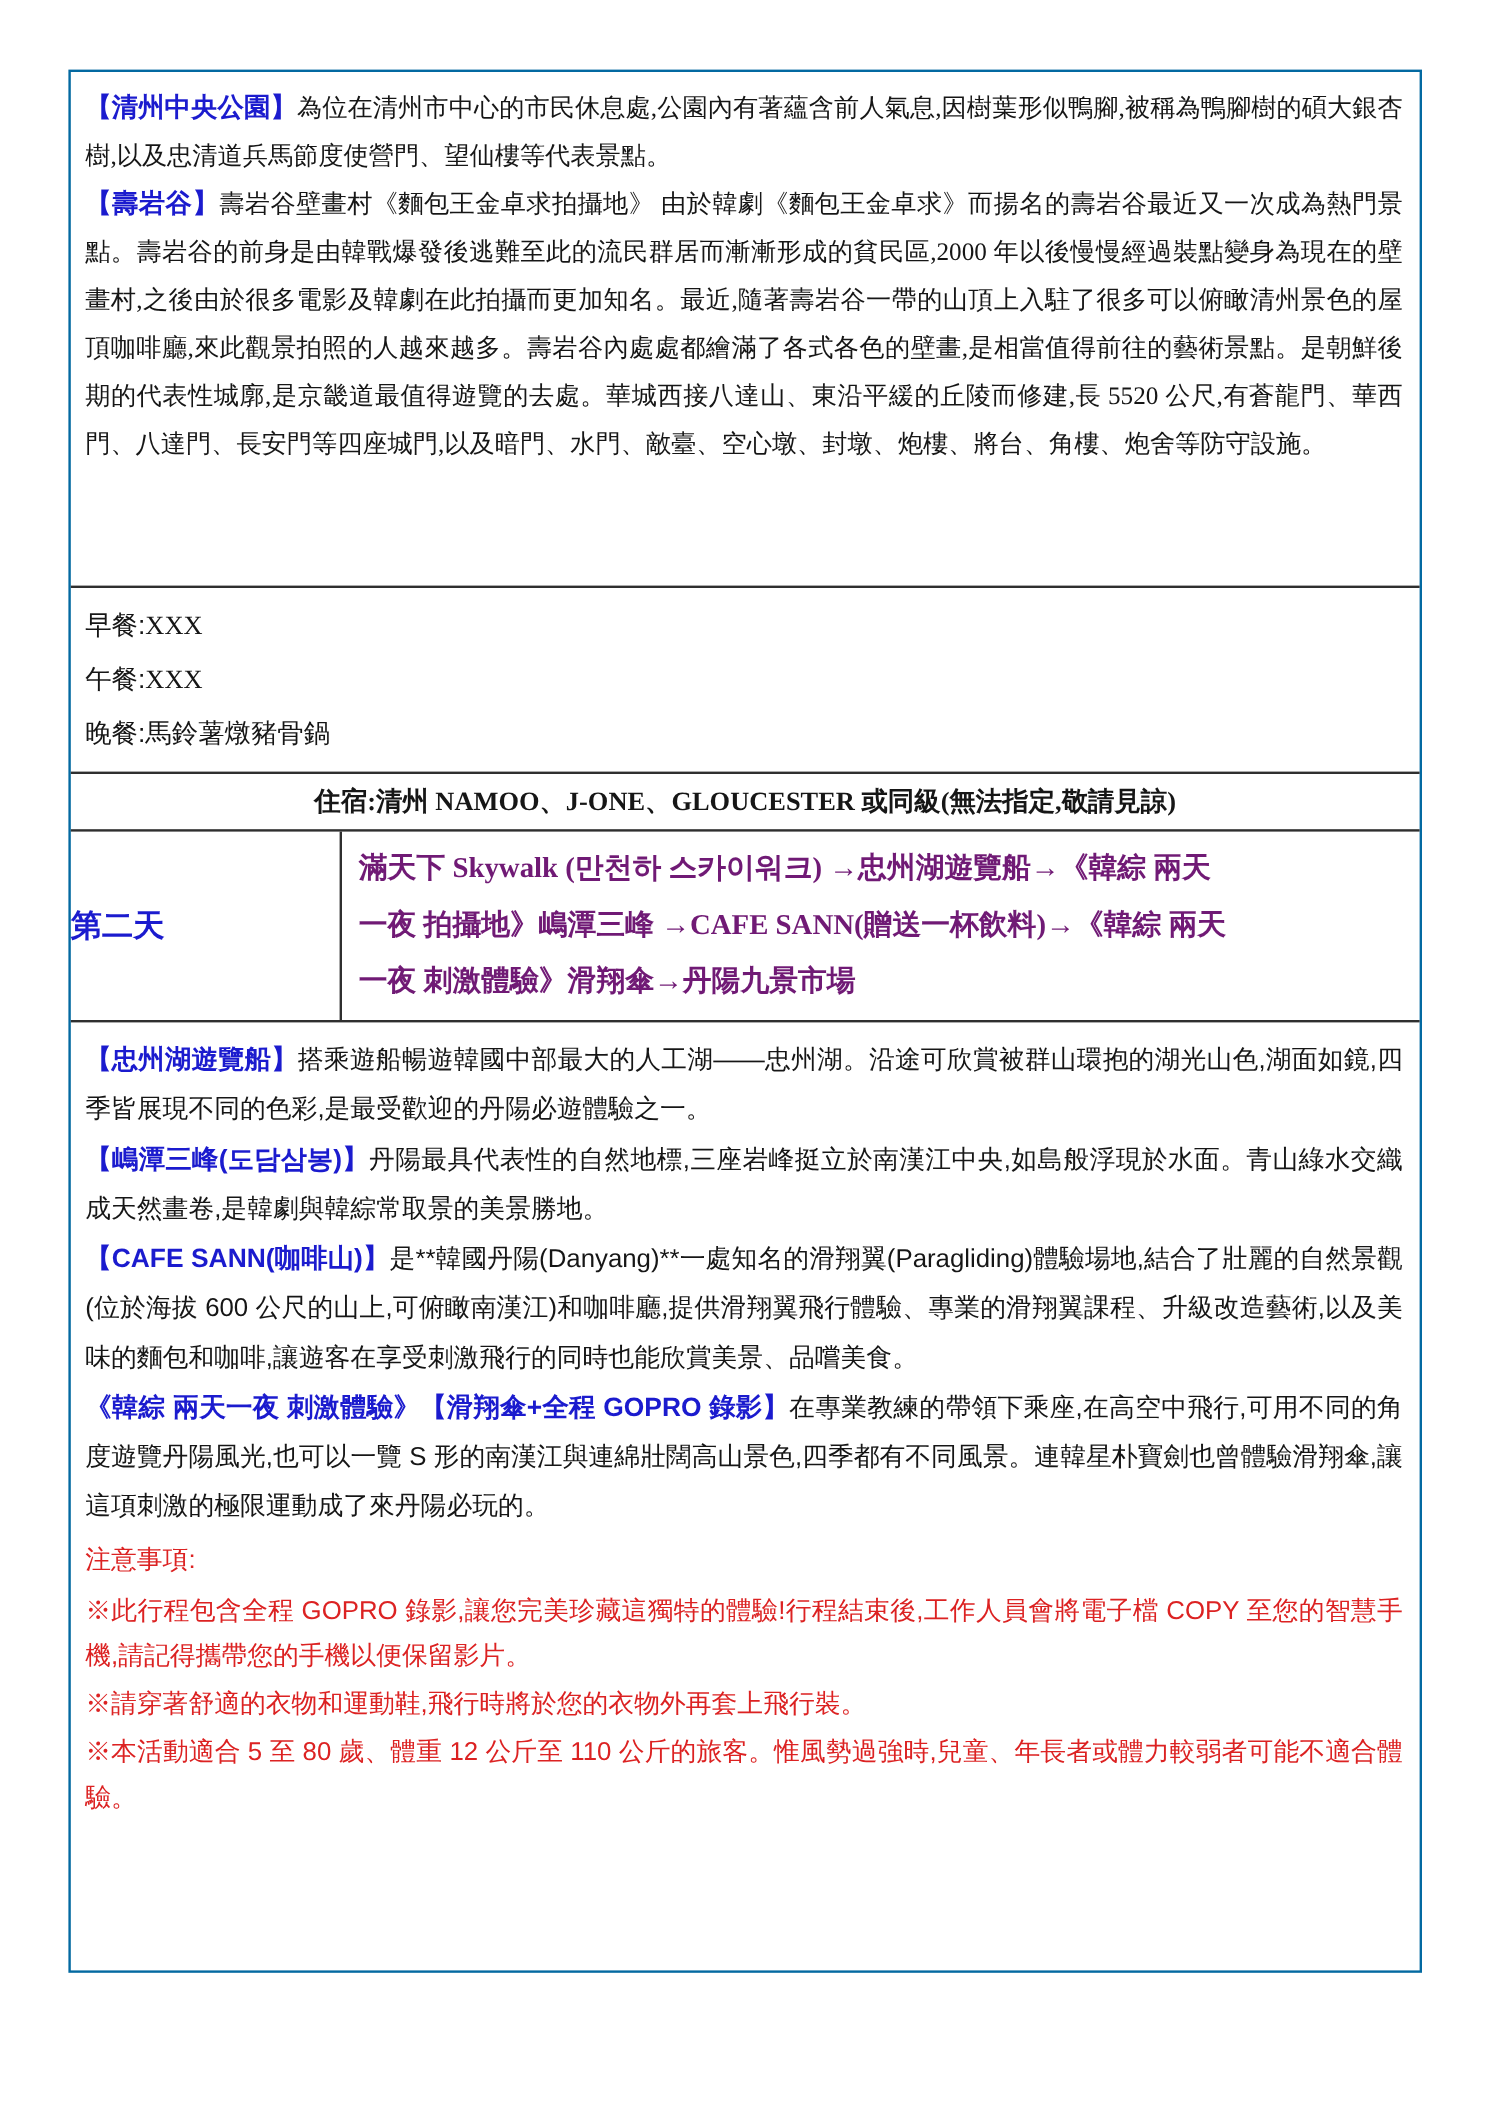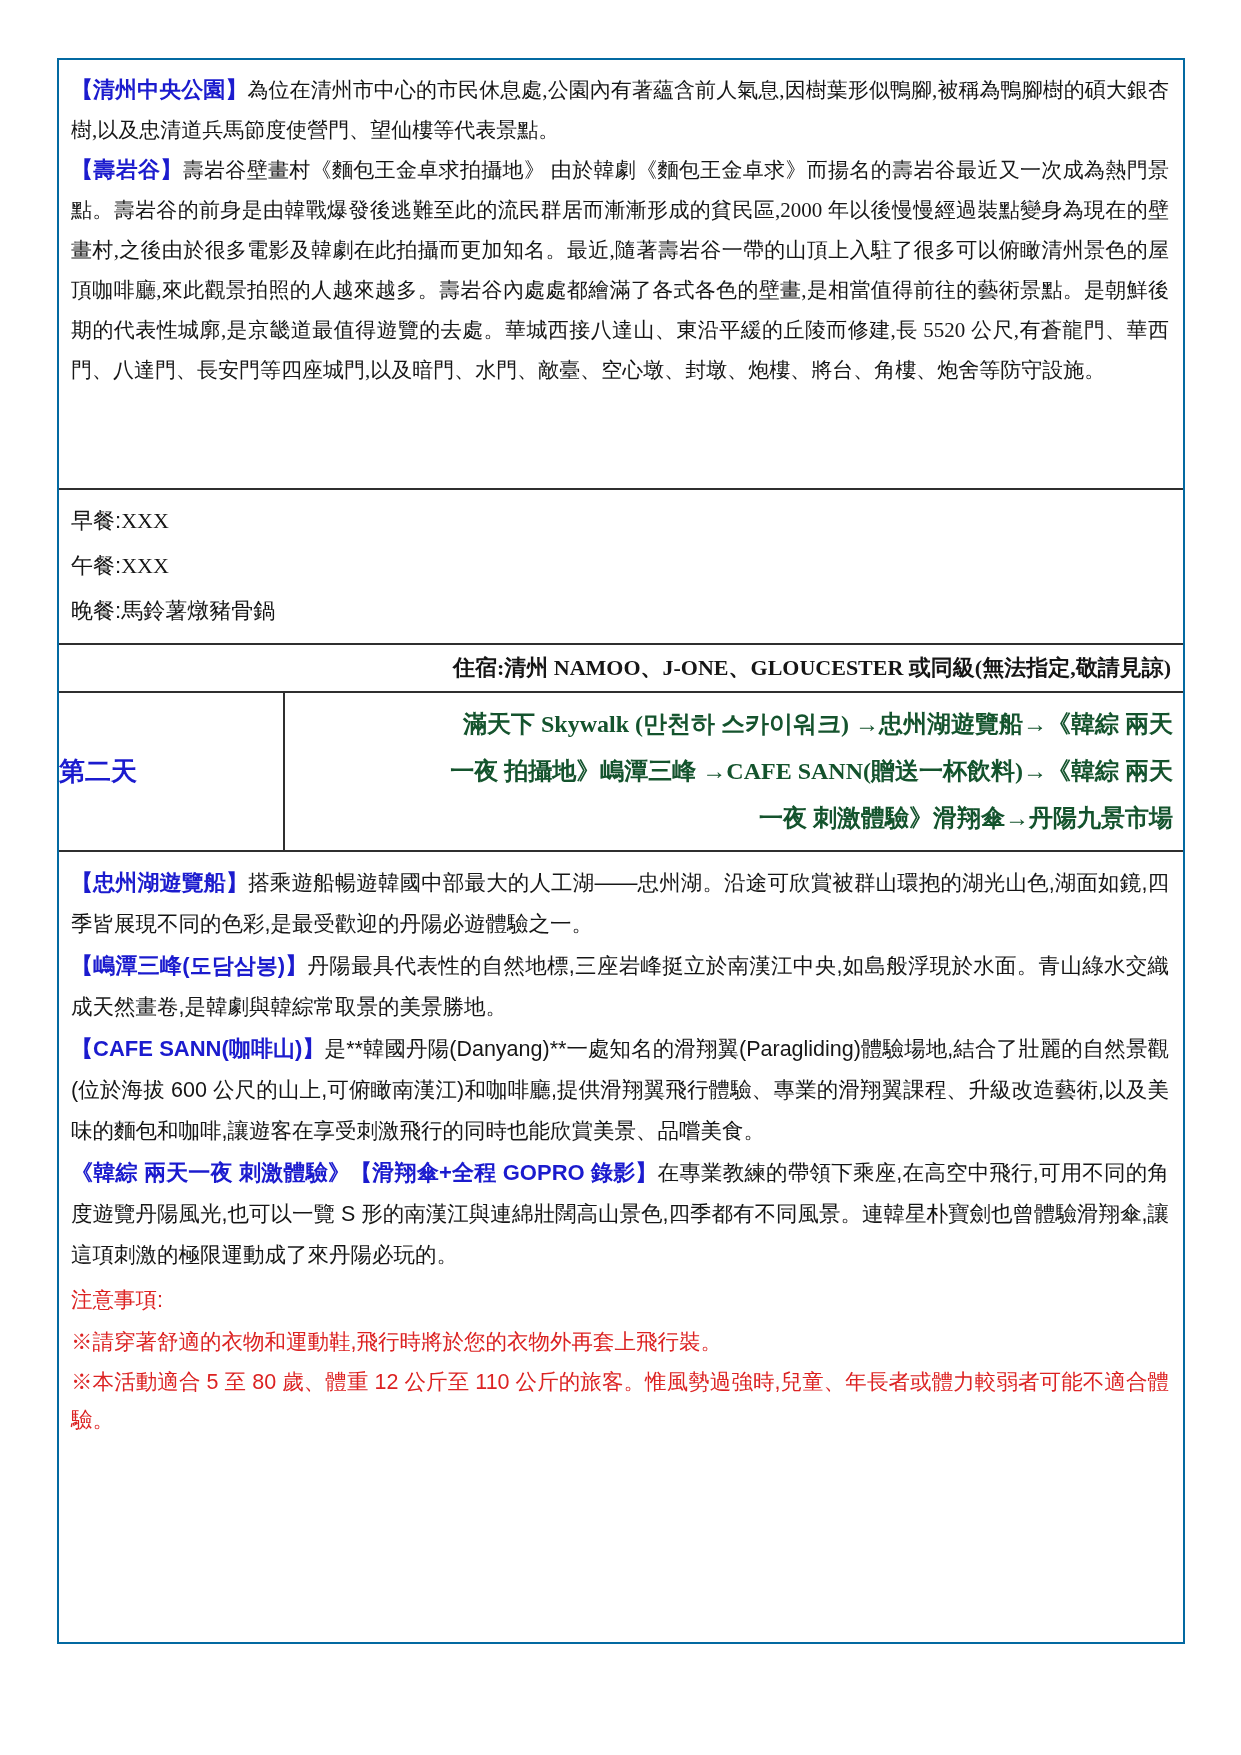--- a/index.html
+++ b/index.html
@@ -11,27 +11,27 @@
   
   .row-day1{padding:10px 14px 14px 12px;min-height:430px;}
   .row-day1 .para{font-family:"Liberation Serif",serif;font-size:21px;line-height:40px;}
   .h-blue{color:#1b1bce;font-weight:bold;font-family:"Liberation Sans",sans-serif;font-size:22px;}
   
   .row-meals{padding:8px 12px 10px 12px;min-height:140px;}
   .meal{margin:0;font-size:22px;font-weight:normal;line-height:45px;}
   .meal .mv{font-family:"Liberation Serif",serif;}
   
   .row-lodging{padding:6px 12px;min-height:46px;}
-  .row-lodging .para{font-family:"Liberation Serif",serif;font-size:22px;font-weight:bold;line-height:34px;text-align:right;}
+  .row-lodging .para{font-family:"Liberation Serif",serif;font-size:22px;font-weight:bold;line-height:34px;text-align:center;}
   
   .row-day2{display:flex;min-height:152px;}
   .day-cell{width:226px;border-right:2px solid #2f2f2f;display:flex;align-items:center;justify-content:flex-start;box-sizing:border-box;}
   .day-label{color:#1b1bce;font-weight:bold;font-size:26px;}
   .route-cell{flex:1;padding:8px 10px 8px 14px;}
-  .route-line{color:#14532d;font-weight:bold;font-size:24px;line-height:47px;font-family:"Liberation Serif",serif;text-align:right;}
+  .route-line{color:#701a75;font-weight:bold;font-size:24px;line-height:47px;font-family:"Liberation Serif",serif;text-align:left;}
   
   .row-day2-info{padding:10px 14px 16px 12px;min-height:790px;}
   .row-day2-info .para{font-size:21.5px;line-height:41px;}
   .notes-title{color:#dc2222;font-size:21.5px;line-height:41px;margin:4px 0 0 0;text-align:left;}
   .note{color:#dc2222;font-size:21.5px;line-height:38px;margin:2px 0;text-align:justify;}
 </style>
 </head>
 <body>
 
 <div class="tbl">
@@ -62,17 +62,18 @@
     </div>
   </section>
 
   <section class="row row-day2-info">
     <p class="para"><span class="h-blue">【忠州湖遊覽船】</span><span>搭乘遊船暢遊韓國中部最大的人工湖——忠州湖。沿途可欣賞被群山環抱的湖光山色,湖面如鏡,四季皆展現不同的色彩,是最受歡迎的丹陽必遊體驗之一。</span></p>
     <p class="para"><span class="h-blue">【嶋潭三峰(도담삼봉)】</span><span>丹陽最具代表性的自然地標,三座岩峰挺立於南漢江中央,如島般浮現於水面。青山綠水交織成天然畫卷,是韓劇與韓綜常取景的美景勝地。</span></p>
     <p class="para"><span class="h-blue">【CAFE SANN(咖啡山)】</span><span>是**韓國丹陽(Danyang)**一處知名的滑翔翼(Paragliding)體驗場地,結合了壯麗的自然景觀(位於海拔 600 公尺的山上,可俯瞰南漢江)和咖啡廳,提供滑翔翼飛行體驗、專業的滑翔翼課程、升級改造藝術,以及美味的麵包和咖啡,讓遊客在享受刺激飛行的同時也能欣賞美景、品嚐美食。</span></p>
     <p class="para"><span class="h-blue">《韓綜 兩天一夜 刺激體驗》【滑翔傘+全程 GOPRO 錄影】</span><span>在專業教練的帶領下乘座,在高空中飛行,可用不同的角度遊覽丹陽風光,也可以一覽 S 形的南漢江與連綿壯闊高山景色,四季都有不同風景。連韓星朴寶劍也曾體驗滑翔傘,讓這項刺激的極限運動成了來丹陽必玩的。</span></p>
 
     <p class="notes-title">注意事項:</p>
+    <p class="note">※此行程包含全程 GOPRO 錄影,讓您完美珍藏這獨特的體驗!行程結束後,工作人員會將電子檔 COPY 至您的智慧手機,請記得攜帶您的手機以便保留影片。</p>
     <p class="note">※請穿著舒適的衣物和運動鞋,飛行時將於您的衣物外再套上飛行裝。</p>
     <p class="note">※本活動適合 5 至 80 歲、體重 12 公斤至 110 公斤的旅客。惟風勢過強時,兒童、年長者或體力較弱者可能不適合體驗。</p>
   </section>
 
 </div>
 
 </body></html>

